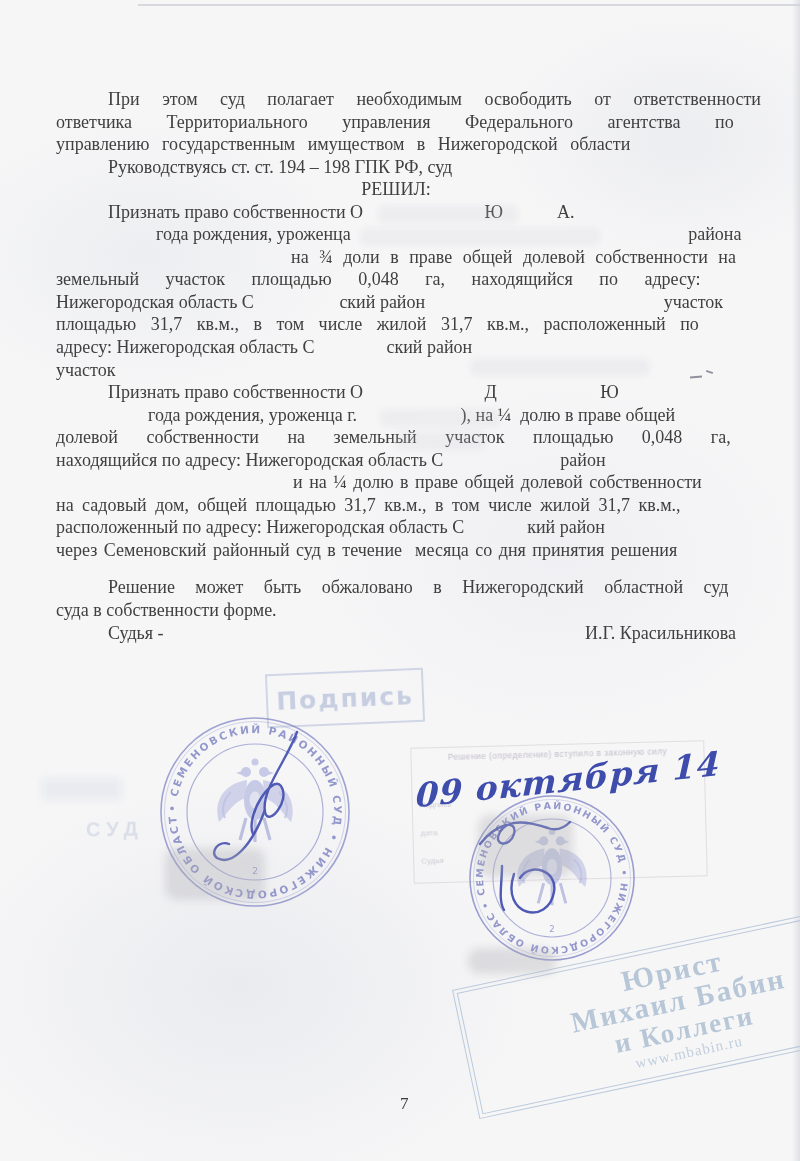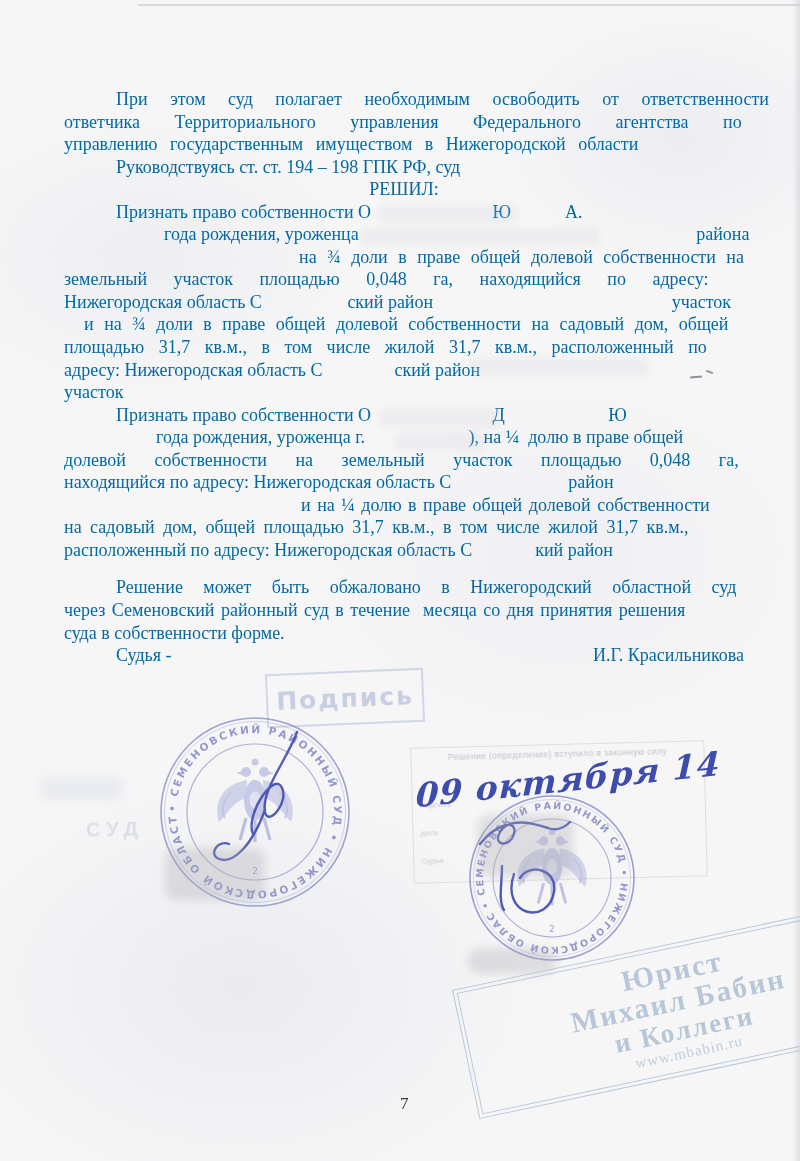--- a/index.html
+++ b/index.html
@@ -11,22 +11,22 @@
       radial-gradient(ellipse 360px 260px at 70% 48%, rgba(238,238,242,.8), rgba(238,238,242,0) 70%),
       radial-gradient(ellipse 420px 300px at 30% 85%, rgba(233,234,238,.9), rgba(233,234,238,0) 70%),
       radial-gradient(ellipse 260px 180px at 85% 12%, rgba(232,233,237,.7), rgba(232,233,237,0) 70%);
     font-family:"Liberation Serif", serif;
   }
   .artifact-topline{position:absolute;left:138px;right:0;top:4px;height:2px;background:#d4d6dc;opacity:.9;}
   .artifact-rightband{position:absolute;right:0;top:0;width:8px;height:100%;
     background:linear-gradient(to left, rgba(205,207,213,.55), rgba(205,207,213,0));}
 
   
-  .doc{position:absolute;left:64px;top:88px;width:680px;
-       font-size:18px;line-height:22.55px;color:#0369a1;}
+  .doc{position:absolute;left:56px;top:88px;width:680px;
+       font-size:18px;line-height:22.55px;color:#404040;}
   .ln{white-space:pre;}
   .ind{padding-left:52px;}
   .ind20{padding-left:20px;}
   .ind90{padding-left:92px;}
   .ind100{padding-left:100px;font-family:Liberation Serif, serif;}
   .ind178{padding-left:178px;text-align:right;}
   .ind237{padding-left:237px;}
   .center{text-align:center;}
   .mt{margin-top:15px;}
   .ws2{word-spacing:2px;}  .ws4{word-spacing:4px;}  .ws6{word-spacing:6px;}
@@ -89,33 +89,32 @@
   <div class="ln ind ws18">При этом суд полагает необходимым освободить от ответственности</div>
   <div class="ln ws30">ответчика Территориального управления Федерального агентства по</div>
   <div class="ln ws8">управлению государственным имуществом в Нижегородской области</div>
   <div class="ln ind">Руководствуясь ст. ст. 194 – 198 ГПК РФ, суд</div>
   <div class="ln center">РЕШИЛ:</div>
   <div class="ln ind">Признать право собственности О                           Ю            А.</div>
   <div class="ln ind100">года рождения, уроженца                                                                           района</div>
   <div class="ln ind178 ws6">на ¾ доли в праве общей долевой собственности на</div>
   <div class="ln ws22">земельный участок площадью 0,048 га, находящийся по адресу:</div>
   <div class="ln">Нижегородская область С                   ский район                                                     участок</div>
-  <div class="ln ind20 ws6">и на ¾ доли в праве общей долевой собственности на садовый дом, общей</div>
   <div class="ln ws10">площадью 31,7 кв.м., в том числе жилой 31,7 кв.м., расположенный по</div>
   <div class="ln">адресу: Нижегородская область С                ский район</div>
   <div class="ln">участок</div>
   <div class="ln ind">Признать право собственности О                           Д                       Ю</div>
   <div class="ln ind90">года рождения, уроженца г.                       ), на ¼  долю в праве общей</div>
   <div class="ln ws24">долевой собственности на земельный участок площадью 0,048 га,</div>
   <div class="ln">находящийся по адресу: Нижегородская область С                          район</div>
   <div class="ln ind237 ws2">и на ¼ долю в праве общей долевой собственности</div>
   <div class="ln ws4">на садовый дом, общей площадью 31,7 кв.м., в том числе жилой 31,7 кв.м.,</div>
   <div class="ln">расположенный по адресу: Нижегородская область С              кий район</div>
+  <div class="ln ws2">через Семеновский районный суд в течение  месяца со дня принятия решения</div>
   <div class="ln ind ws16 mt">Решение может быть обжаловано в Нижегородский областной суд</div>
-  <div class="ln ws2">через Семеновский районный суд в течение  месяца со дня принятия решения</div>
   <div class="ln">суда в собственности форме.</div>
   <div class="judge-row">
     <span>Судья -</span>
     <span class="name">И.Г. Красильникова</span>
   </div>
 </div>
 
 <div class="smudge" style="left:378px;top:205px;width:140px;height:18px;"></div>
 <div class="smudge" style="left:360px;top:228px;width:240px;height:18px;"></div>
 <div class="smudge" style="left:470px;top:358px;width:180px;height:18px;"></div>

